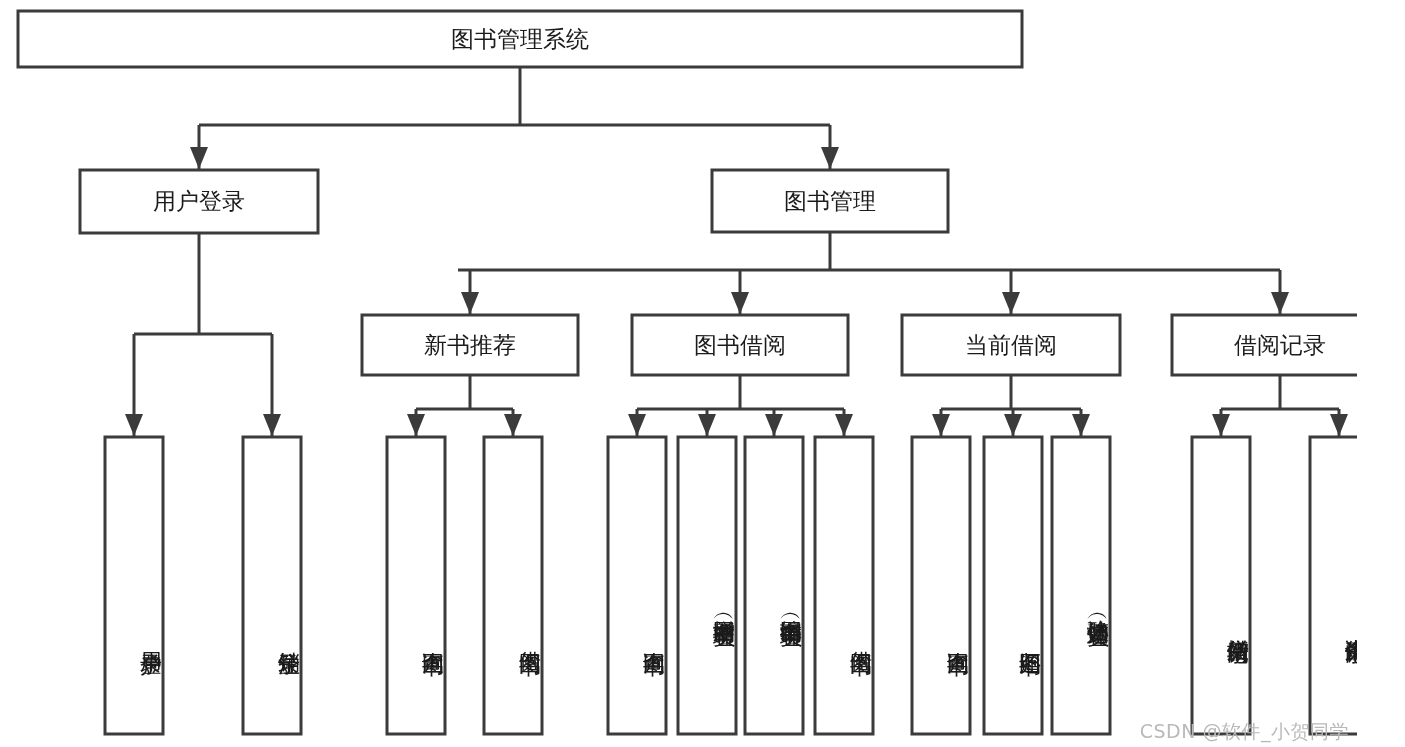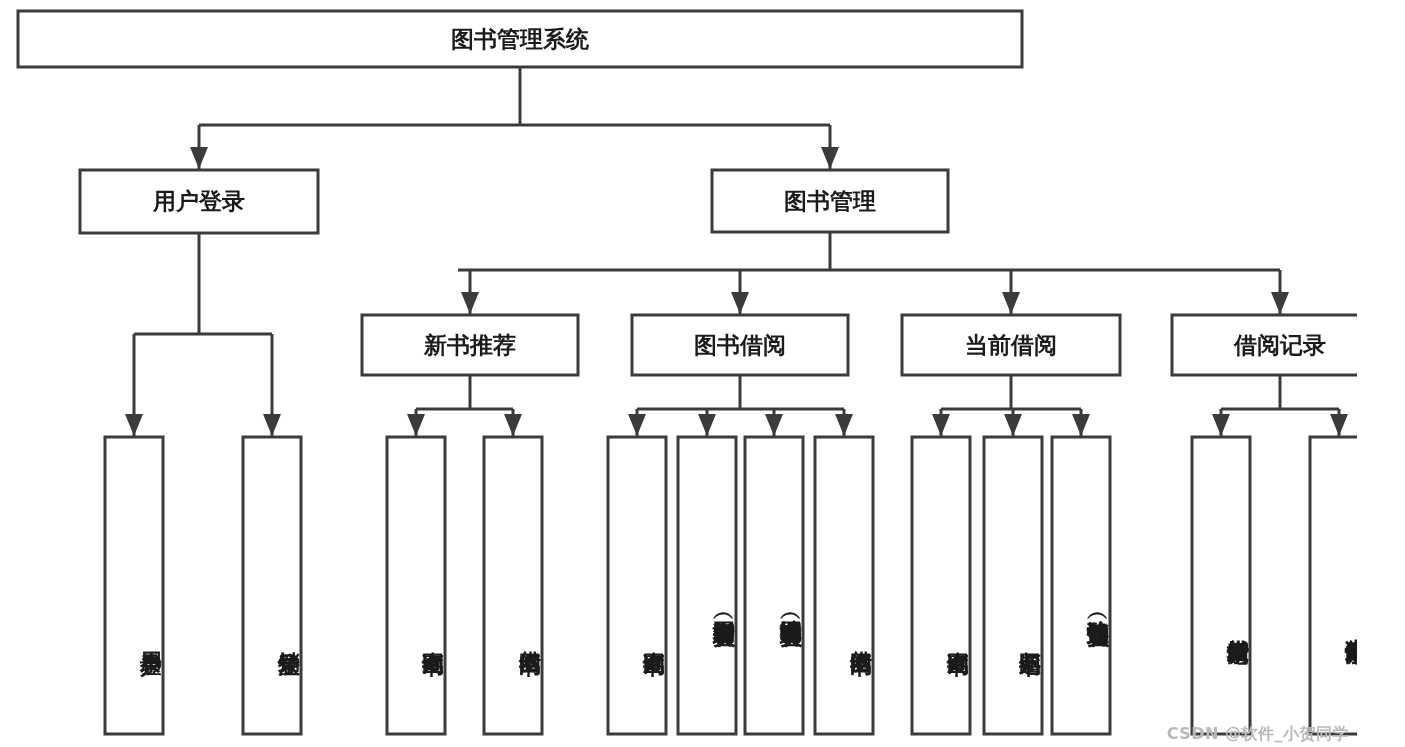--- a/index.html
+++ b/index.html
@@ -10,21 +10,20 @@
   }
   body {
     font-family: "DejaVu Sans", "Liberation Sans", sans-serif;
   }
   #diagram-root {
     position: relative;
     width: 1357px;
     height: 747px;
     background: #ffffff;
     overflow: hidden;
-    font-weight: bold;
   }
   svg#flow-svg {
     position: absolute;
     left: 0;
     top: 0;
     width: 1405px;
     height: 747px;
     display: block;
   }
   .node-box {
@@ -62,21 +61,21 @@
     display: flex;
     align-items: flex-start;
     justify-content: center;
     pointer-events: none;
   }
   .watermark {
     position: absolute;
     right: 8px;
     bottom: 2px;
     font-family: "DejaVu Sans", "Liberation Sans", sans-serif;
-    font-size: 16px;
+    font-size: 19px;
     color: #b9b9b9;
     white-space: nowrap;
     letter-spacing: 0.5px;
   }
 </style>
 </head>
 <body>
 
 <div id="diagram-root">
 

